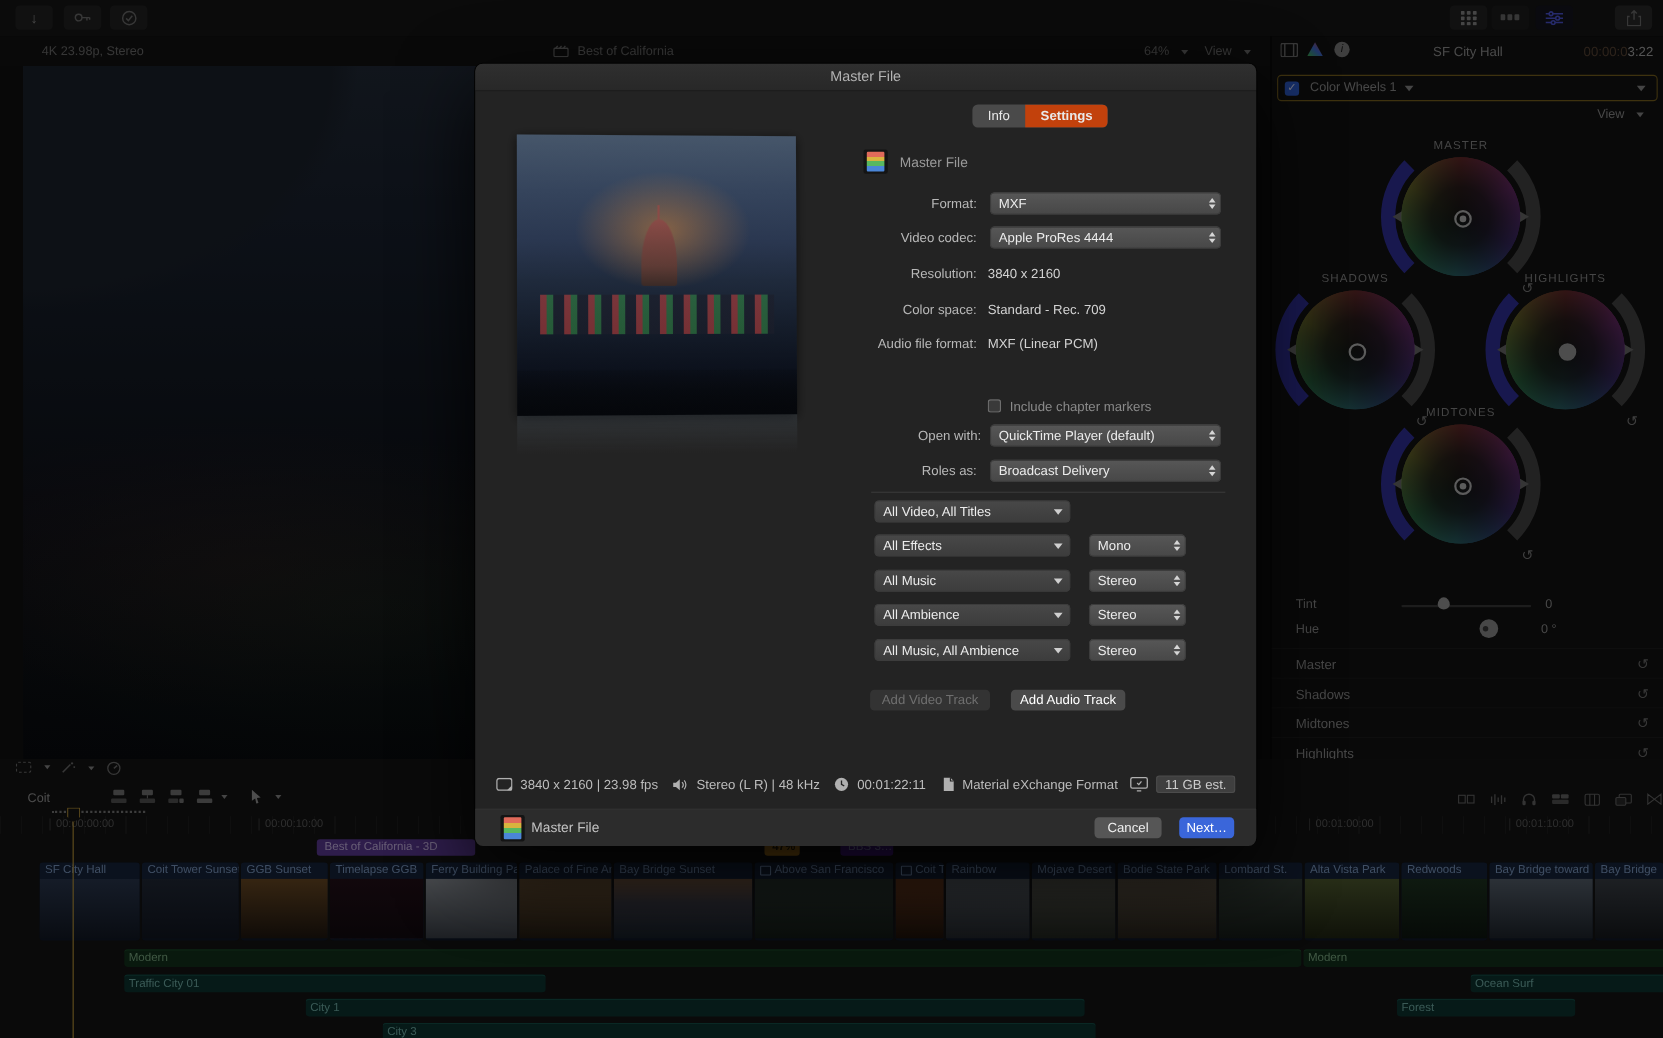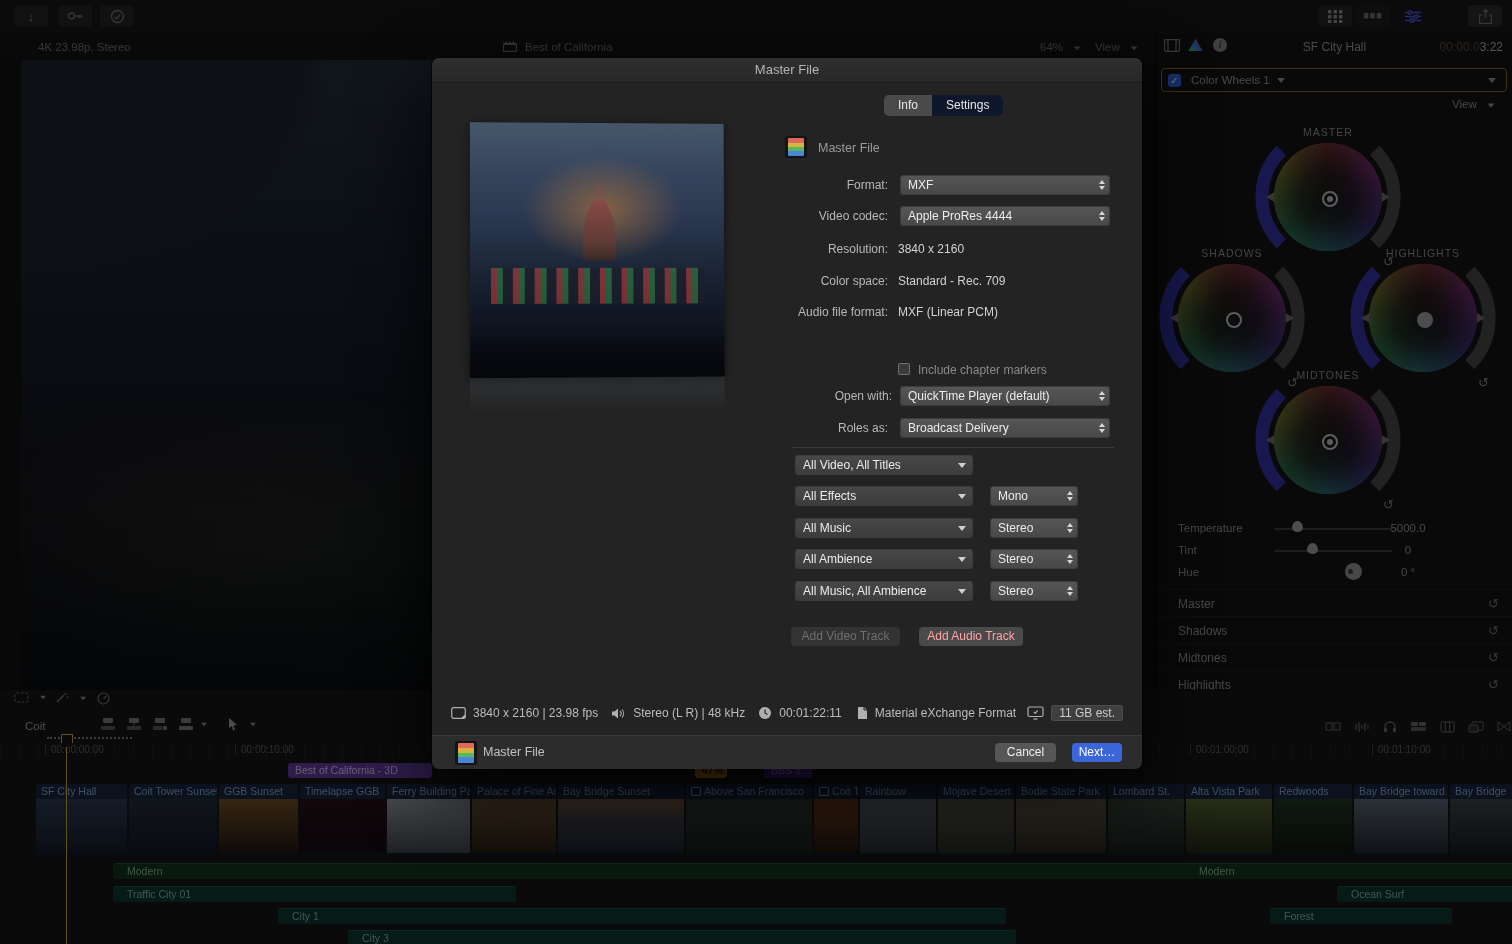--- a/index.html
+++ b/index.html
@@ -52,33 +52,33 @@
   .ruler-t{position:absolute;top:2px;border-left:1px solid #3a3a3a;padding-left:5px;}
   #playhead{position:absolute;left:66px;top:48px;width:1px;height:206px;background:#c9a13b;z-index:3;}
   #playhead-handle{position:absolute;left:61px;top:44px;width:10px;height:12px;border:1.5px solid #c9a13b;background:#141414;clip-path:polygon(0 0,100% 0,100% 60%,50% 100%,0 60%);z-index:3;}
   #sel-dots{position:absolute;left:47px;top:47px;width:85px;border-top:2px dotted #7a7a7a;}
   .marker{position:absolute;top:73px;height:15px;border-radius:3px;font-size:10.5px;line-height:15px;padding:0 7px;white-space:nowrap;overflow:hidden;}
   #clips{position:absolute;left:36px;top:94px;height:71px;display:flex;}
   .clip{margin-right:2px;flex:none;border-radius:3px;overflow:hidden;background:#101828;}
   .clip .cname{height:15px;line-height:15px;font-size:10.5px;color:#7f9dc7;background:#17253d;padding:0 5px;white-space:nowrap;overflow:hidden;display:flex;align-items:center;gap:3px;}
   .clip .badge-ic{flex:none;width:8px;height:7px;border:1px solid #7f9dc7;border-radius:1px;}
   .clip .thumb{height:54px;}
-  .lane{position:absolute;height:16px;border-radius:3px;font-size:10.5px;line-height:16px;padding:0 14px;white-space:nowrap;overflow:hidden;}
+  .lane{position:absolute;height:16px;border-radius:3px;font-size:10.5px;line-height:16px;padding:0 4px;white-space:nowrap;overflow:hidden;}
   .lane.green{background:#12331c;color:#7fae86;box-shadow:inset 0 1px 0 #1d4a2a;}
   .lane.teal{background:#0c3431;color:#74b3ab;box-shadow:inset 0 1px 0 #155049;}
   
   #dim{position:absolute;inset:0;background:rgba(0,0,0,0.50);z-index:2;}
   
   #dialog{position:absolute;left:432px;top:58px;width:710px;height:710px;z-index:3;background:#232323;border-radius:7px;
      box-shadow:0 25px 70px rgba(0,0,0,.85), 0 0 0 1px #050505;color:#b8b8b8;}
   #dlg-titlebar{position:absolute;left:0;top:0;width:710px;height:24px;background:linear-gradient(#2f2f2f,#282828);border-bottom:1px solid #191919;border-radius:7px 7px 0 0;
      text-align:center;line-height:24px;font-size:13px;color:#b4b4b4;}
   #dlg-tabs{position:absolute;left:452px;top:37px;height:21px;display:flex;border-radius:5px;overflow:hidden;background:#4a4a4a;font-size:12px;}
   #dlg-tabs .tab{padding:0 14px;line-height:21px;color:#e8e8e8;}
-  #dlg-tabs .tab.active{background:#0f172a;}
+  #dlg-tabs .tab.active{background:#c2410c;font-weight:bold;}
   #preview{position:absolute;left:38px;top:64px;width:258px;height:256px;transform:perspective(1400px) rotateY(4deg) rotateX(1deg);transform-origin:left center;
      background:
       radial-gradient(45% 30% at 52% 34%, rgba(205,130,58,.55), transparent 70%),
       linear-gradient(180deg,#46566a 0%,#35445c 20%,#2a3750 38%,#1f2a3c 52%,#151d2b 68%,#0c111c 84%,#07090e 100%);
      box-shadow:0 2px 10px rgba(0,0,0,.6);}
   #preview .dome{position:absolute;left:44%;top:30%;width:13%;height:24%;border-radius:50% 50% 8% 8%/70% 70% 5% 5%;
      background:linear-gradient(180deg,#8a4b47,#5e3b35 70%,#3a2a26);}
   #preview .spire{position:absolute;left:50%;top:25%;width:2px;height:6%;background:#8a4b47;}
   #preview .wing{position:absolute;left:8%;top:57%;width:84%;height:14%;
      background:repeating-linear-gradient(90deg, rgba(198,66,62,.55) 0 6px, rgba(56,152,70,.5) 6px 12px, rgba(28,30,42,.65) 12px 22px);}
@@ -272,26 +272,20 @@
             <polygon points="30,73 30,87 18,80" fill="#6a6a6a"></polygon>
             <polygon points="130,73 130,87 142,80" fill="#6a6a6a"></polygon>
           </svg>
         <div class="disc"></div>
         <div class="puck">
             <span class="dot"></span>
           </div>
         <span class="reset">↺</span>
       </div>
 
-      <div class="param-row" style="top:485px">
-        <span class="plabel">Temperature</span>
-        <span class="track"></span>
-        <span class="thumb" style="left:136px"></span>
-        <span class="pval">5000.0</span>
-      </div>
       <div class="param-row" style="top:507px">
         <span class="plabel">Tint</span>
         <span class="track"></span>
         <span class="thumb" style="left:151px"></span>
         <span class="pval">0</span>
       </div>
       <div class="param-row" style="top:529px">
         <span class="plabel">Hue</span>
         <span class="knob" style="left:189px"></span>
         <span class="pval">0 °</span>
@@ -588,21 +582,21 @@
           <i class="dn"></i>
         </span></div>
 
     <div class="sel" style="left:363px;top:523px;width:150px;background:linear-gradient(#484848,#3c3c3c)"><span>All Music, All Ambience</span><span class="chev1"></span></div>
     <div class="sel" style="left:558px;top:523px;width:60px"><span>Stereo</span><span class="ud">
           <i class="up"></i>
           <i class="dn"></i>
         </span></div>
 
     <div class="dlg-btn" style="left:359px;top:569px;width:109px;background:#333333;color:#6f6f6f">Add Video Track</div>
-    <div class="dlg-btn" style="left:487px;top:569px;width:104px;background:#4a4a4a;color:#fca5a5">Add Audio Track</div>
+    <div class="dlg-btn" style="left:487px;top:569px;width:104px;background:#4a4a4a;color:#ffffff">Add Audio Track</div>
 
     <div id="status-row">
       <svg width="15" height="12" viewBox="0 0 15 12">
           <rect x="0.7" y="0.7" width="13.6" height="10.6" rx="2" stroke="#b0b0b0" fill="none" stroke-width="1.2"></rect>
           <path d="M10 11.3L14.3 7v4.3Z" fill="#b0b0b0"></path>
         </svg>
       <span>3840 x 2160 | 23.98 fps</span>
       <svg width="15" height="13" viewBox="0 0 15 13" style="margin-left:6px">
           <path d="M1 4.5h2.5L7 1.5v10L3.5 8.5H1Z" fill="#b0b0b0"></path>
           <path d="M9 4a3.6 3.6 0 0 1 0 5M11 2.5a6 6 0 0 1 0 8" stroke="#b0b0b0" fill="none" stroke-width="1.1"></path>

